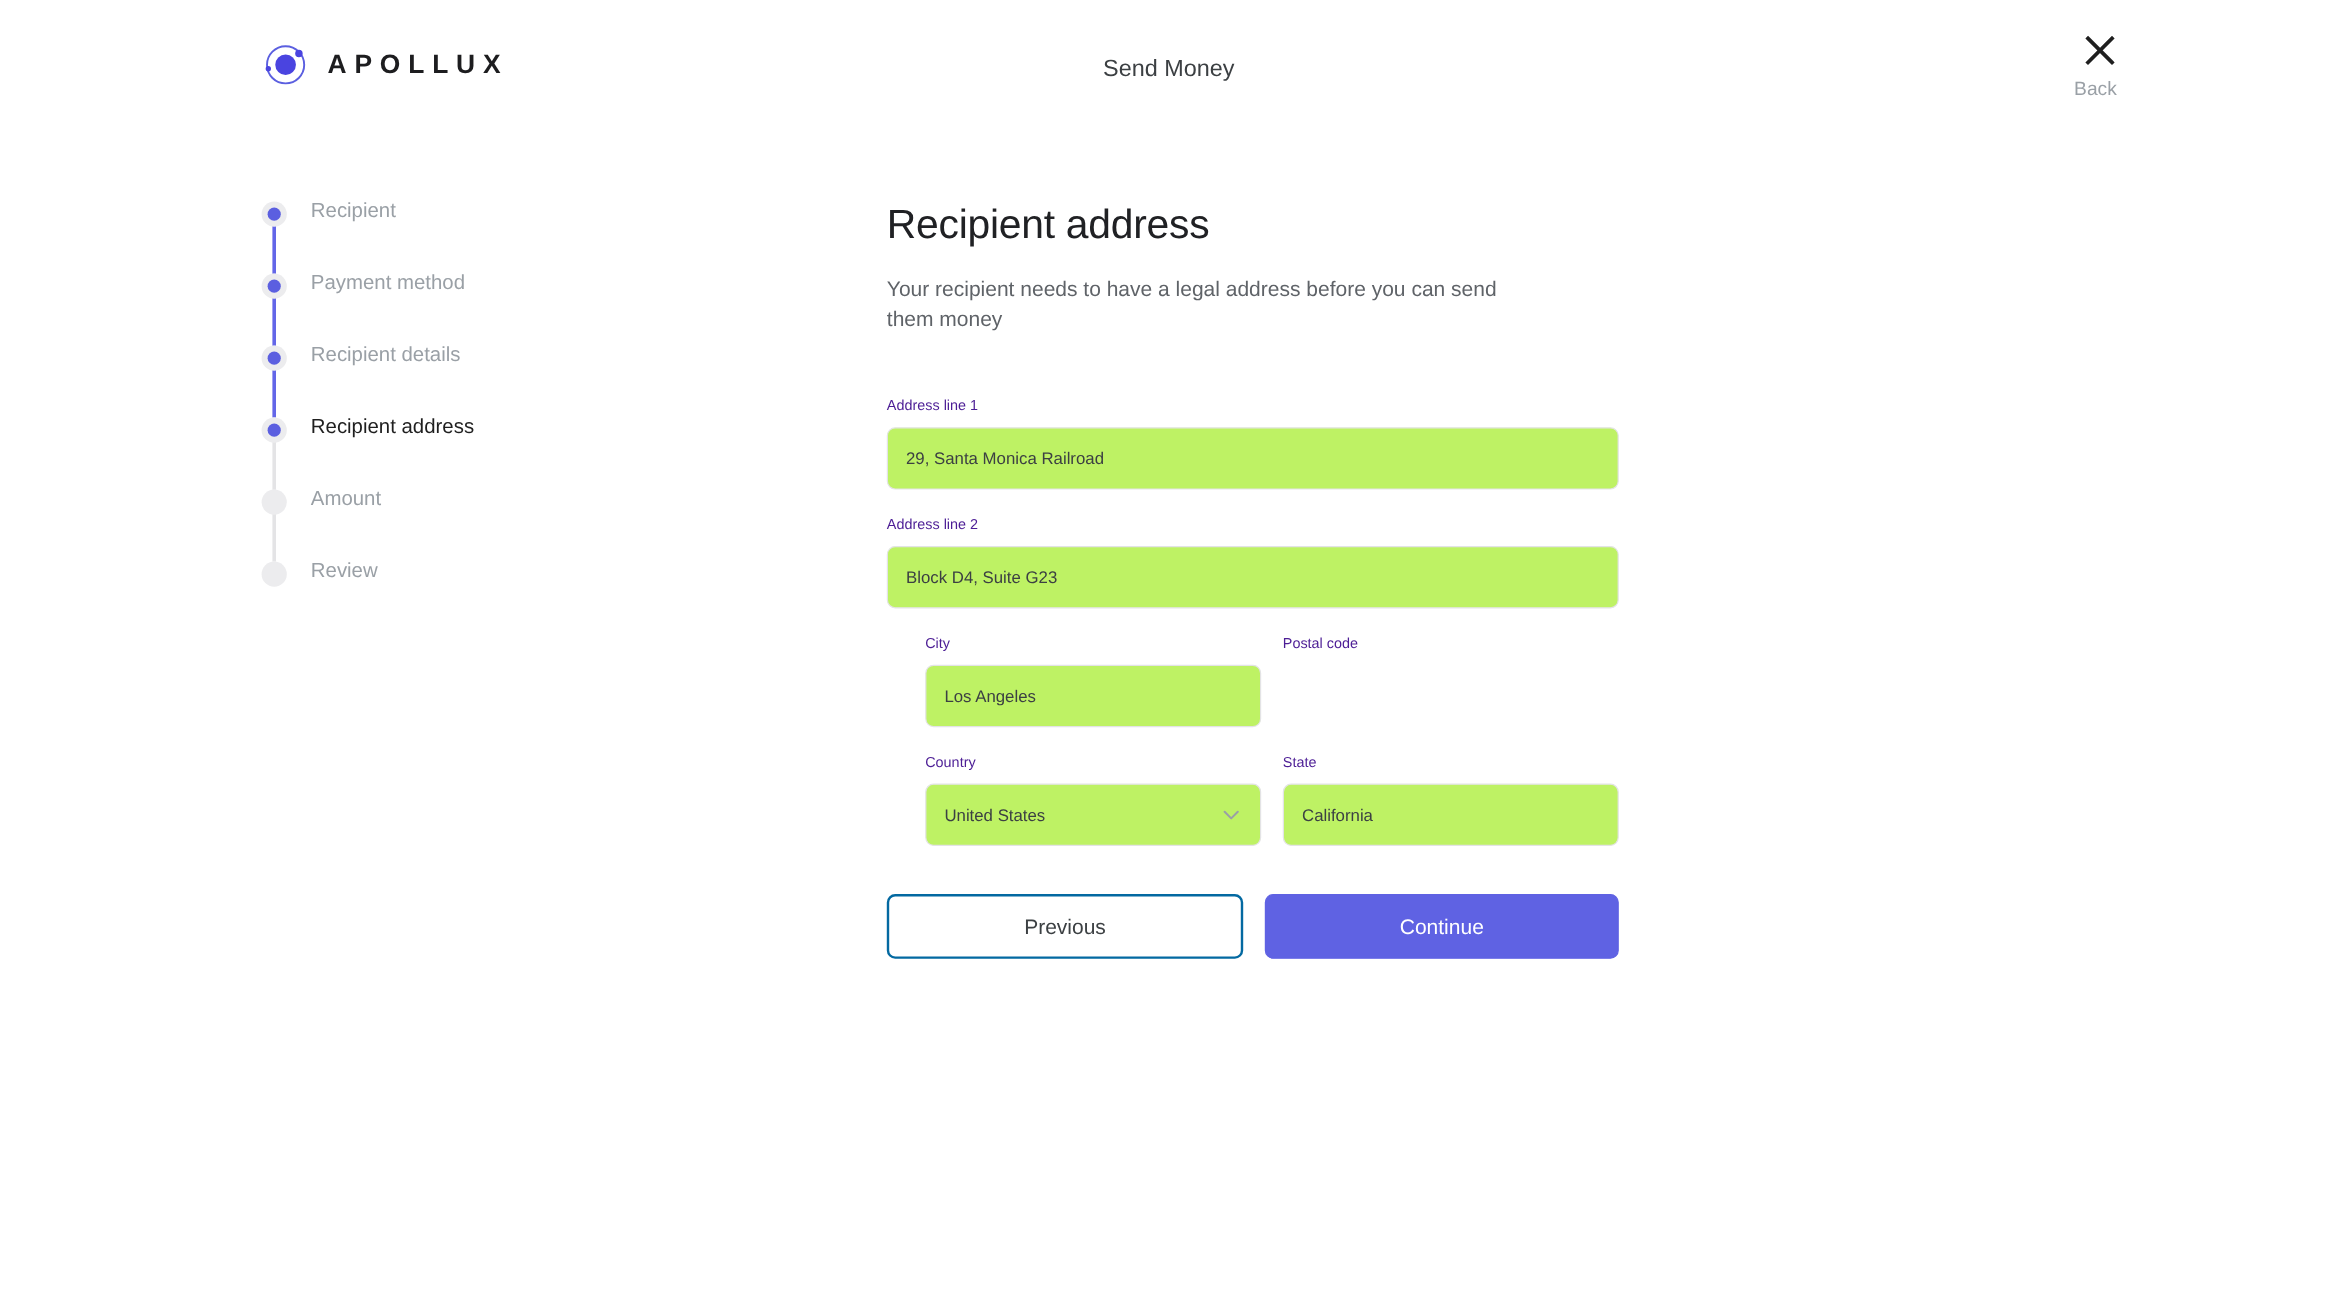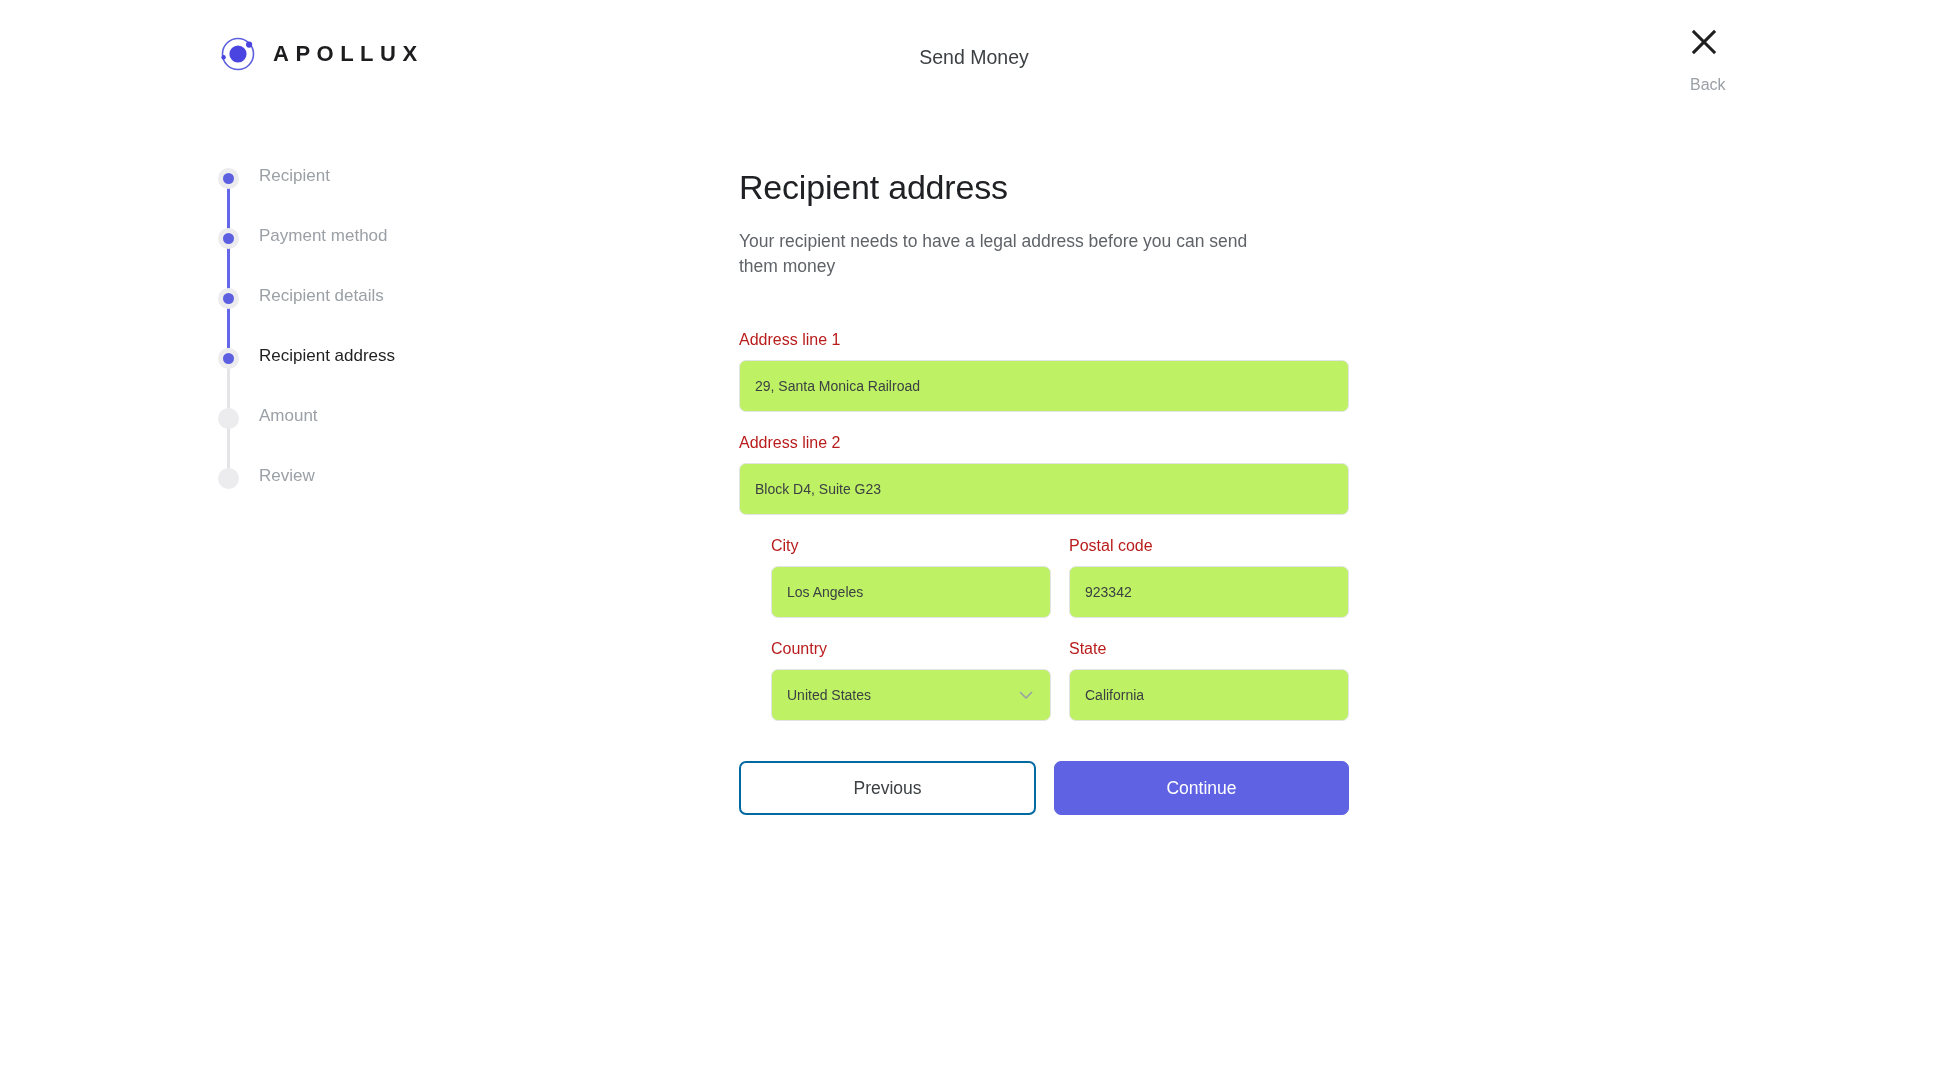--- a/index.html
+++ b/index.html
@@ -23,21 +23,21 @@
   }
 
   .header-title {
     position: absolute; left: 0; top: 46px; width: 1948px;
     text-align: center;
     font-size: 19.5px; color: #3c4043; font-weight: normal;
   }
 
   .back-btn {
     position: absolute; left: 1690px; top: 28px;
-    width: 74px; display: flex; flex-direction: column; align-items: flex-start; gap: 20px;
+    width: 74px; display: flex; flex-direction: column; align-items: flex-end; gap: 10px;
     cursor: pointer; background: none; border: none; padding: 0;
     font-family: inherit;
   }
   .back-x { width: 28px; height: 28px; display:block; }
   .back-label { font-size: 16px; color: #9aa0a6; }
 
   
   .stepper { position: absolute; left: 218px; top: 168px; width: 330px; }
   .step { position: relative; height: 60px; }
   .step-rail {
@@ -73,21 +73,21 @@
     font-size: 34px; color: #202124; font-weight: normal;
     margin: 0 0 22px 0; letter-spacing: -0.2px;
   }
   .form-sub {
     font-size: 17.5px; color: #5f6368; line-height: 1.43;
     margin: 0 0 52px 0; max-width: 520px;
   }
 
   .field { margin-bottom: 22px; }
   .field-label {
-    display: block; font-size: 16px; color: #b91c1c; margin-bottom: 11px;
+    display: block; font-size: 12px; color: #4c1d95; margin-bottom: 11px;
   }
   .field-input {
     width: 100%; height: 52px;
     border: 1px solid #e3e3e5; border-radius: 7px; background: #bef264;
     font-size: 14px; color: #3c4043; font-family: inherit;
     padding: 0 15px; outline: none;
   }
   .field-row { display: flex; gap: 18px; padding-left: 32px; }
   .field-row .field { flex: 1; margin-bottom: 22px; }
 
@@ -203,21 +203,20 @@
       <input class="field-input" type="text" value="Block D4, Suite G23" style="">
     </div>
 
     <div class="field-row">
       <div class="field">
         <label class="field-label">City</label>
         <input class="field-input" type="text" value="Los Angeles" style="">
       </div>
       <div class="field">
         <label class="field-label">Postal code</label>
-        <input class="field-input" type="text" value="923342" style="">
       </div>
     </div>
 
     <div class="field-row">
       <div class="field">
         <label class="field-label">Country</label>
         <div class="select-wrap">
           <input class="field-input" type="text" readonly="" value="United States" style="">
           <span class="chev">
             <svg viewBox="0 0 18 18" xmlns="http://www.w3.org/2000/svg">

